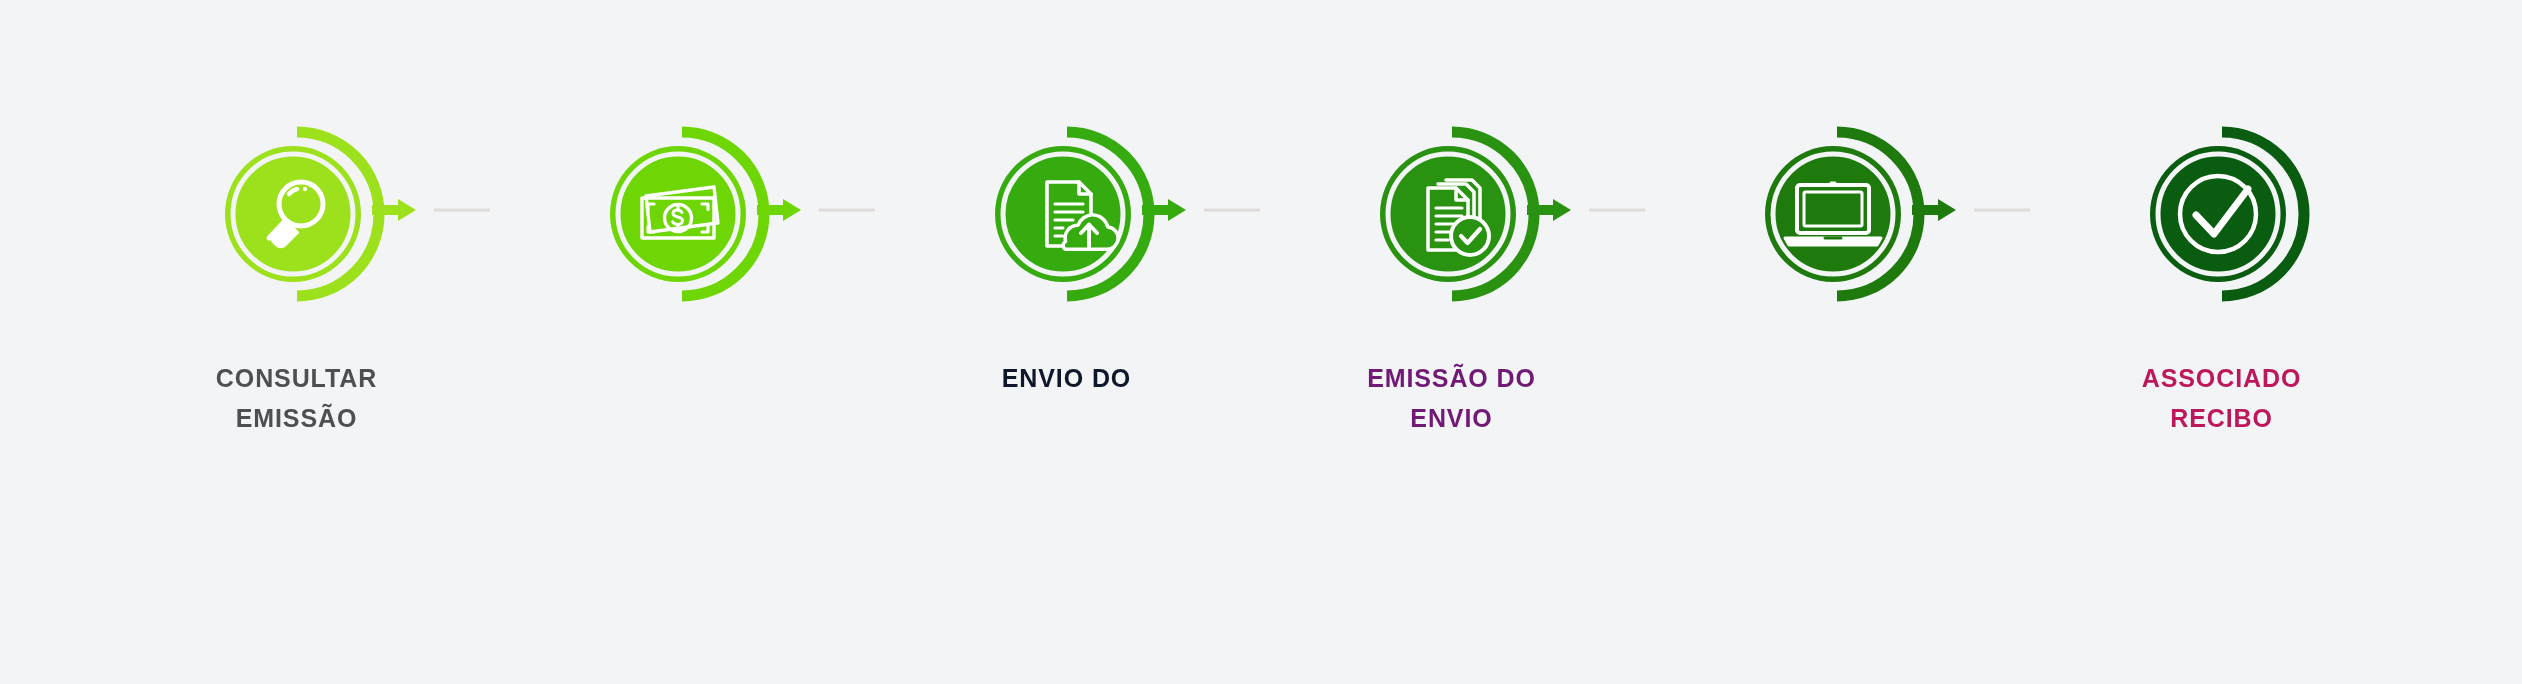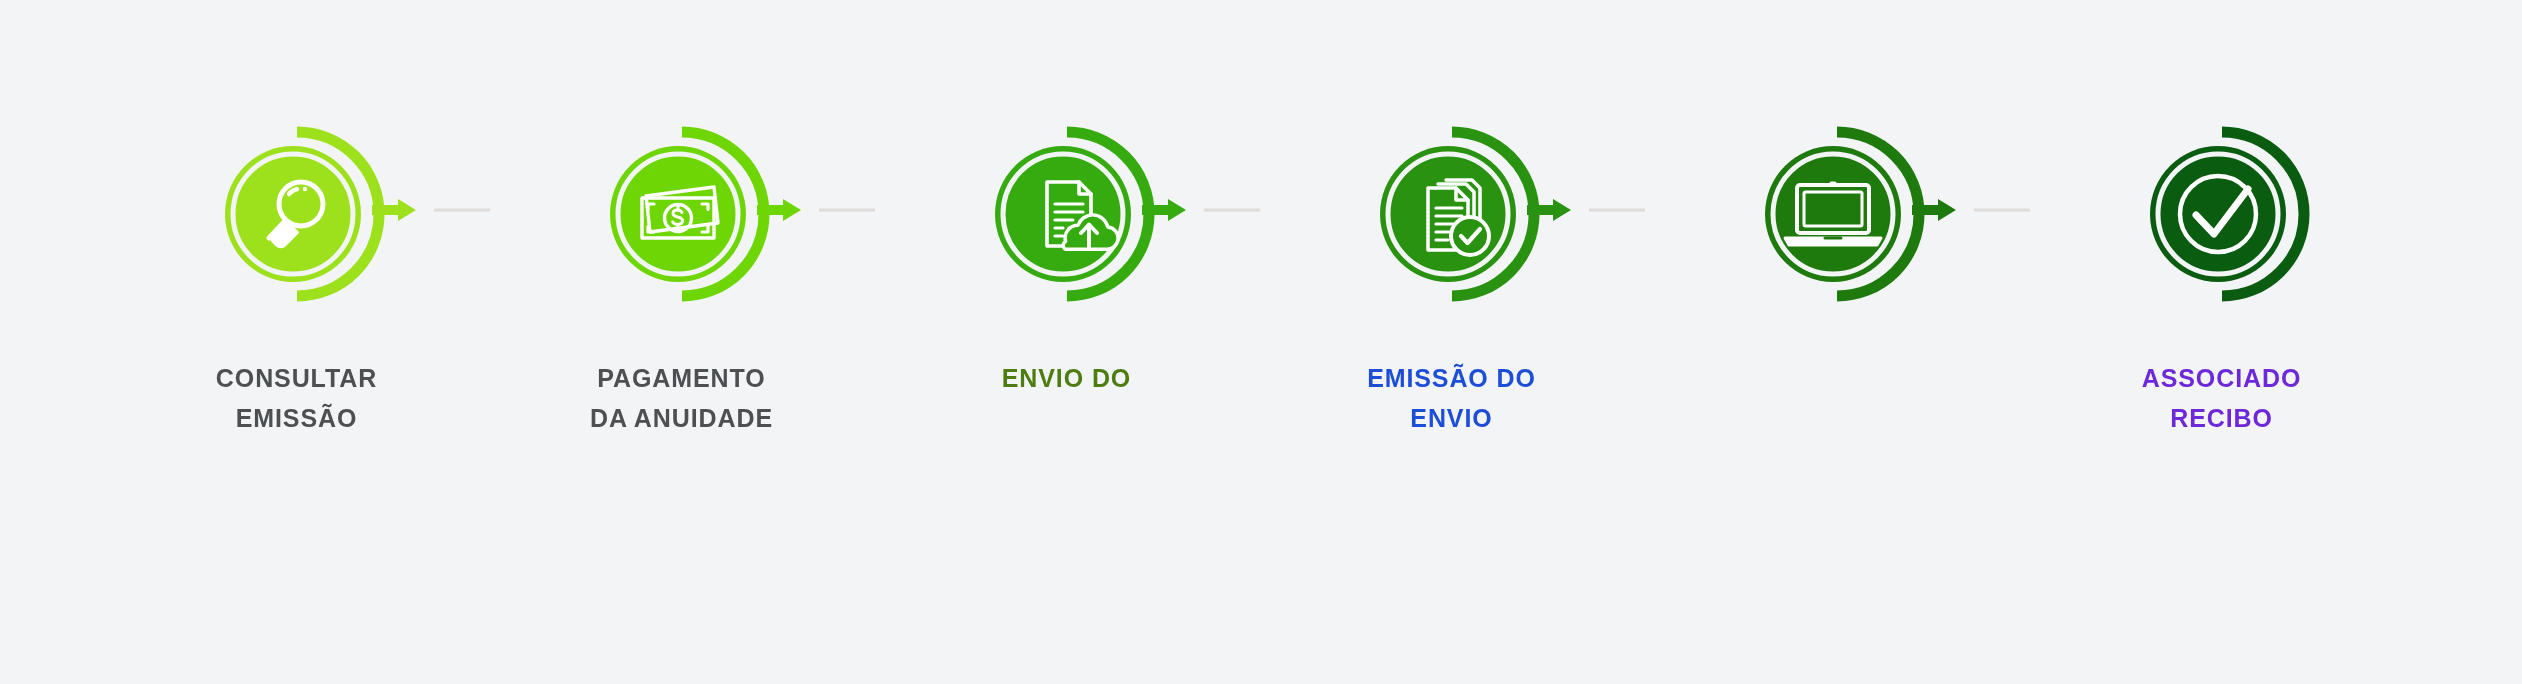--- a/index.html
+++ b/index.html
@@ -136,24 +136,20 @@
             <path d="M 90 88.5 a 5 4 0 0 0 -4.5 -2.5 c -3 0 -4.5 1.7 -4.5 3.6 c 0 4.6 9.5 2.2 9.5 7 c 0 2.2 -1.9 3.8 -5 3.8 a 5.2 4 0 0 1 -4.8 -2.6" stroke-width="3"></path>
             <path d="M 86 82.5 L 86 86" stroke-width="3"></path>
             <path d="M 86 102 L 86 105.5" stroke-width="3"></path>
             <path d="M 56 80 L 62 80 M 56 80 L 56 85.5" stroke-width="3.2"></path>
             <path d="M 116 80 L 110 80 M 116 80 L 116 85.5" stroke-width="3.2"></path>
             <path d="M 56 108 L 62 108 M 56 108 L 56 102.5" stroke-width="3.2"></path>
             <path d="M 116 108 L 110 108 M 116 108 L 116 102.5" stroke-width="3.2"></path>
           </g>
         </svg>
       </div>
-      <div class="label" style="color: rgb(76, 80, 83);">
-        <span class="line">PAGAMENTO</span>
-        <span class="line">DA ANUIDADE</span>
-      </div>
       <div class="connector" style="left:268px;width:120px;">
         <svg width="120" height="24" viewBox="0 0 120 24">
           <path d="M 0 7 L 26 7 L 26 1 L 44 12 L 26 23 L 26 17 L 0 17 Z" class="arrowfill" id="arrow2" fill="#6ed605"></path>
           <rect x="62" y="10.5" width="56" height="3.2" class="connline" fill="#e0dcda"></rect>
         </svg>
       </div>
     </div>
 
     <div class="step">
       <div class="badge">
@@ -171,21 +167,21 @@
             <path d="M 78 104 L 86 104" stroke-width="3.2"></path>
             <path d="M 78 112 L 86 112" stroke-width="3.2"></path>
             <path d="M 92 104 L 100 104" stroke-width="3.2"></path>
 
             <path d="M 94 124 a 15 15 0 0 1 14.5 -19 a 18 18 0 0 1 17 -12 a 18 18 0 0 1 17.5 14 a 13 13 0 0 1 -2 26 L 94 133 a 5 5 0 0 1 0 -9 Z" fill="#35ab10" stroke="#ffffff" stroke-width="4" transform="translate(-6,-8) scale(0.86) translate(16,22)"></path>
             <path d="M 112 124 L 112 101" stroke-width="4"></path>
             <path d="M 104 109 L 112 100.5 L 120 109" stroke-width="4"></path>
           </g>
         </svg>
       </div>
-      <div class="label" style="color: #4d7c0f;">
+      <div class="label" style="color: #0f172a;">
         <span class="line">ENVIO DO</span>
       </div>
       <div class="connector" style="left:268px;width:120px;">
         <svg width="120" height="24" viewBox="0 0 120 24">
           <path d="M 0 7 L 26 7 L 26 1 L 44 12 L 26 23 L 26 17 L 0 17 Z" class="arrowfill" id="arrow3" fill="#35ab10"></path>
           <rect x="62" y="10.5" width="56" height="3.2" class="connline" fill="#e0dcda"></rect>
         </svg>
       </div>
     </div>
 
@@ -205,21 +201,21 @@
             <path d="M 74 92 L 100 92" stroke-width="3.2"></path>
             <path d="M 74 100 L 100 100" stroke-width="3.2"></path>
             <path d="M 74 108 L 92 108" stroke-width="3.2"></path>
             <path d="M 74 116 L 86 116" stroke-width="3.2"></path>
 
             <circle cx="108" cy="112" r="19" fill="#2a9211" stroke="#ffffff" stroke-width="4"></circle>
             <path d="M 99 112 L 105.5 119 L 118 105" stroke-width="4.2"></path>
           </g>
         </svg>
       </div>
-      <div class="label" style="color: #1d4ed8;">
+      <div class="label" style="color: #701a75;">
         <span class="line">EMISSÃO DO</span>
         <span class="line">ENVIO</span>
       </div>
       <div class="connector" style="left:268px;width:120px;">
         <svg width="120" height="24" viewBox="0 0 120 24">
           <path d="M 0 7 L 26 7 L 26 1 L 44 12 L 26 23 L 26 17 L 0 17 Z" class="arrowfill" id="arrow4" fill="#2a9211"></path>
           <rect x="62" y="10.5" width="56" height="3.2" class="connline" fill="#e0dcda"></rect>
         </svg>
       </div>
     </div>
@@ -254,20 +250,20 @@
           <path d="M 90 8 A 82 82 0 1 1 90 172" fill="none" stroke-width="11" stroke-linecap="butt" class="arc" id="arc6" stroke="#0a5c10"></path>
           <circle cx="86" cy="90" r="68" class="disc" id="disc6" fill="#0a5c10"></circle>
           <circle cx="86" cy="90" r="60" fill="none" stroke="#f3f4f6" stroke-width="5"></circle>
 
           <g fill="none" stroke="#ffffff" stroke-width="4.5" stroke-linejoin="round" stroke-linecap="round">
             <circle cx="86" cy="90" r="38"></circle>
             <path d="M 64 91 L 82 110 L 116 65" stroke-width="7"></path>
           </g>
         </svg>
       </div>
-      <div class="label" style="color: #6d28d9;">
+      <div class="label" style="color: #be185d;">
         <span class="line">ASSOCIADO</span>
         <span class="line">RECIBO</span>
       </div>
     </div>
 
   </div>
 </div>
 
 </body></html>

